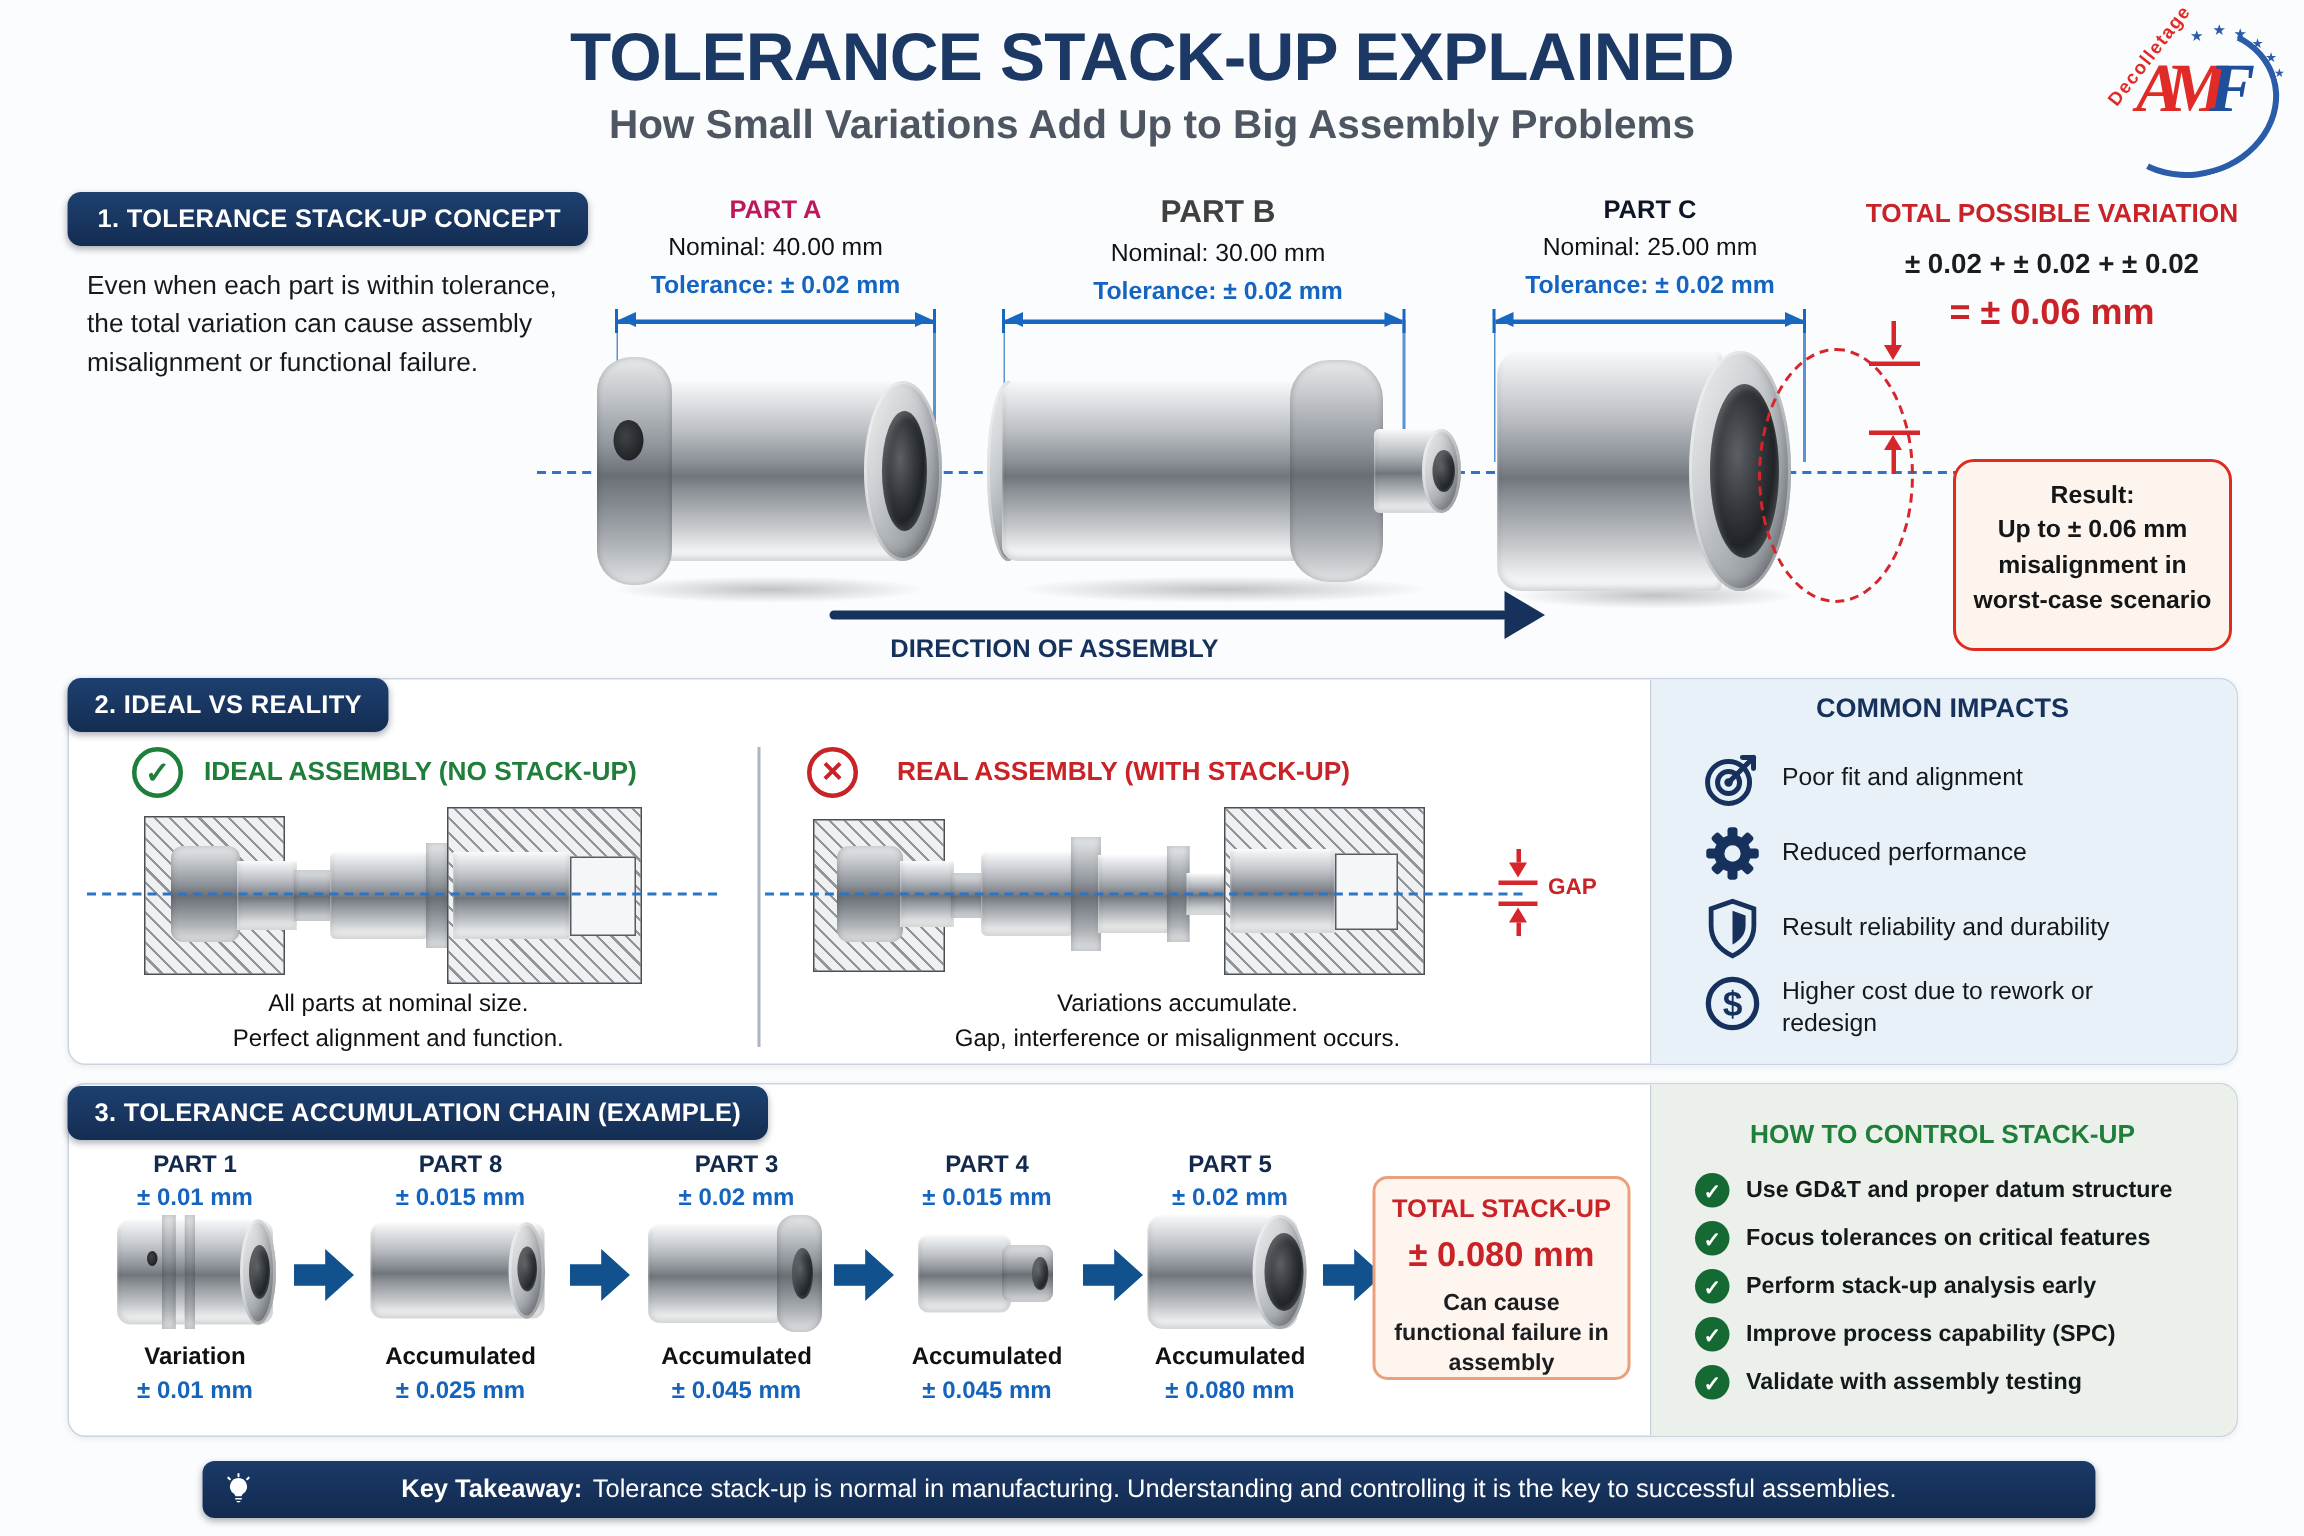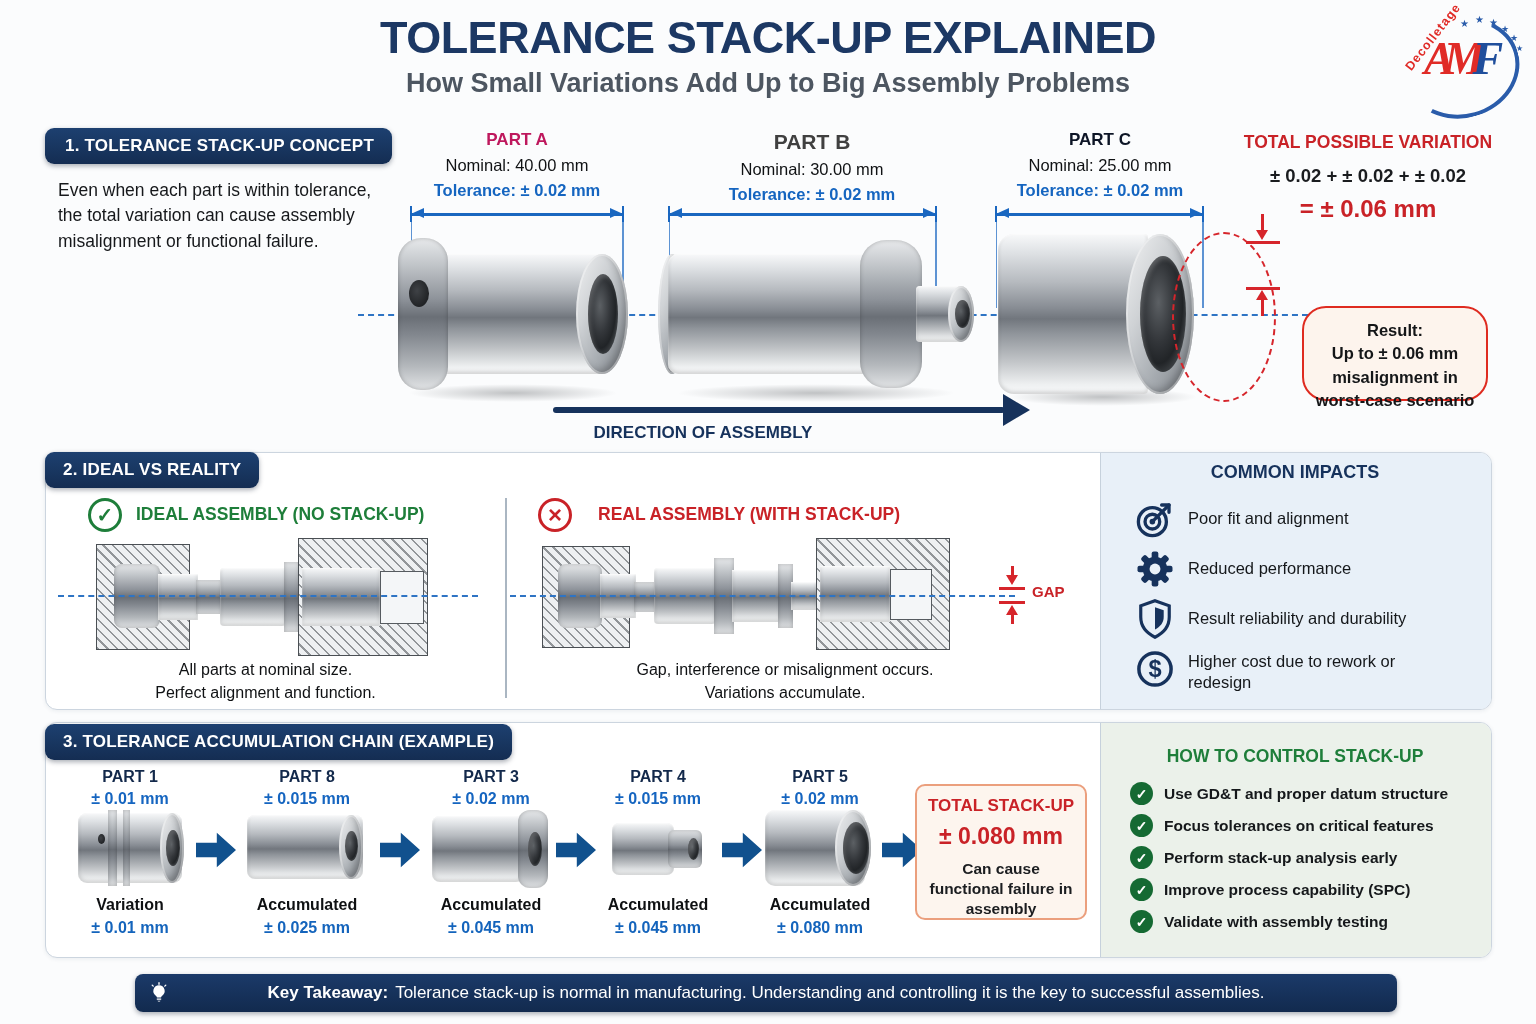--- a/index.html
+++ b/index.html
@@ -168,21 +168,21 @@
 <div class="red-tick" style="left:1246px;top:287px;width:34px;"></div>
 <div class="red-ah-u" style="left:1256px;top:290px;"></div>
 <div class="red-v" style="left:1261px;top:300px;height:16px;"></div>
 
 <div class="ab ctr" style="left:1240px;top:132px;width:256px;">
   <div class="t-red" style="font-size:17.5px;font-weight:800;">TOTAL POSSIBLE VARIATION</div>
   <div style="font-size:18.5px;font-weight:600;color:#1a1c1f;margin-top:12px;">± 0.02 + ± 0.02 + ± 0.02</div>
   <div class="t-red" style="font-size:24px;font-weight:800;margin-top:8px;">= ± 0.06 mm</div>
 </div>
 
-<div class="ab ctr" style="left:1302px;top:306px;width:186px;height:95px;border:2px solid #df2b20;border-radius:24px;background:#fdf4ed;padding-top:11px;box-sizing:border-box;font-size:16.5px;font-weight:600;color:#141618;line-height:1.42;">
+<div class="ab ctr" style="left:1302px;top:306px;width:186px;height:128px;border:2px solid #df2b20;border-radius:14px;background:#fdf4ed;padding-top:11px;box-sizing:border-box;font-size:16.5px;font-weight:600;color:#141618;line-height:1.42;">
   <div>Result:</div>
   <div>Up to ± 0.06 mm</div>
   <div>misalignment in</div>
   <div>worst-case scenario</div>
 </div>
 
 <div class="ab" style="left:553px;top:407px;width:452px;height:6px;background:#16325c;border-radius:3px;"></div>
 <div class="ab" style="left:1003px;top:394px;width:0;height:0;border-left:27px solid #16325c;border-top:16px solid transparent;border-bottom:16px solid transparent;"></div>
 <div class="ab ctr t-navy" style="left:553px;top:423px;width:300px;font-size:17px;font-weight:700;">DIRECTION OF ASSEMBLY</div>
 
@@ -238,22 +238,22 @@
 <div class="red-tick" style="left:999px;top:601px;width:26px;"></div>
 <div class="red-ah-u" style="left:1006px;top:605px;"></div>
 <div class="red-v" style="left:1011px;top:615px;height:9px;"></div>
 <div class="ab t-red" style="left:1032px;top:583px;font-size:15px;font-weight:800;">GAP</div>
 
 <div class="ab ctr" style="left:88px;top:658px;width:355px;">
   <div class="cap-line">All parts at nominal size.</div>
   <div class="cap-line">Perfect alignment and function.</div>
 </div>
 <div class="ab ctr" style="left:560px;top:658px;width:450px;">
+  <div class="cap-line">Variations accumulate.</div>
   <div class="cap-line">Gap, interference or misalignment occurs.</div>
-  <div class="cap-line">Variations accumulate.</div>
 </div>
 
 <div class="ab ctr t-navy" style="left:1100px;top:462px;width:390px;font-size:18px;font-weight:800;">COMMON IMPACTS</div>
 <div class="ab" style="left:1134px;top:498px;width:42px;height:42px;">
   <svg width="42" height="42" viewBox="0 0 24 24">
       <g fill="none" stroke="#16325c" stroke-width="1.9">
         <circle cx="10.5" cy="13.5" r="8"></circle>
         <circle cx="10.5" cy="13.5" r="4.2"></circle>
       </g>
       <circle cx="10.5" cy="13.5" r="1.6" fill="#16325c"></circle>

